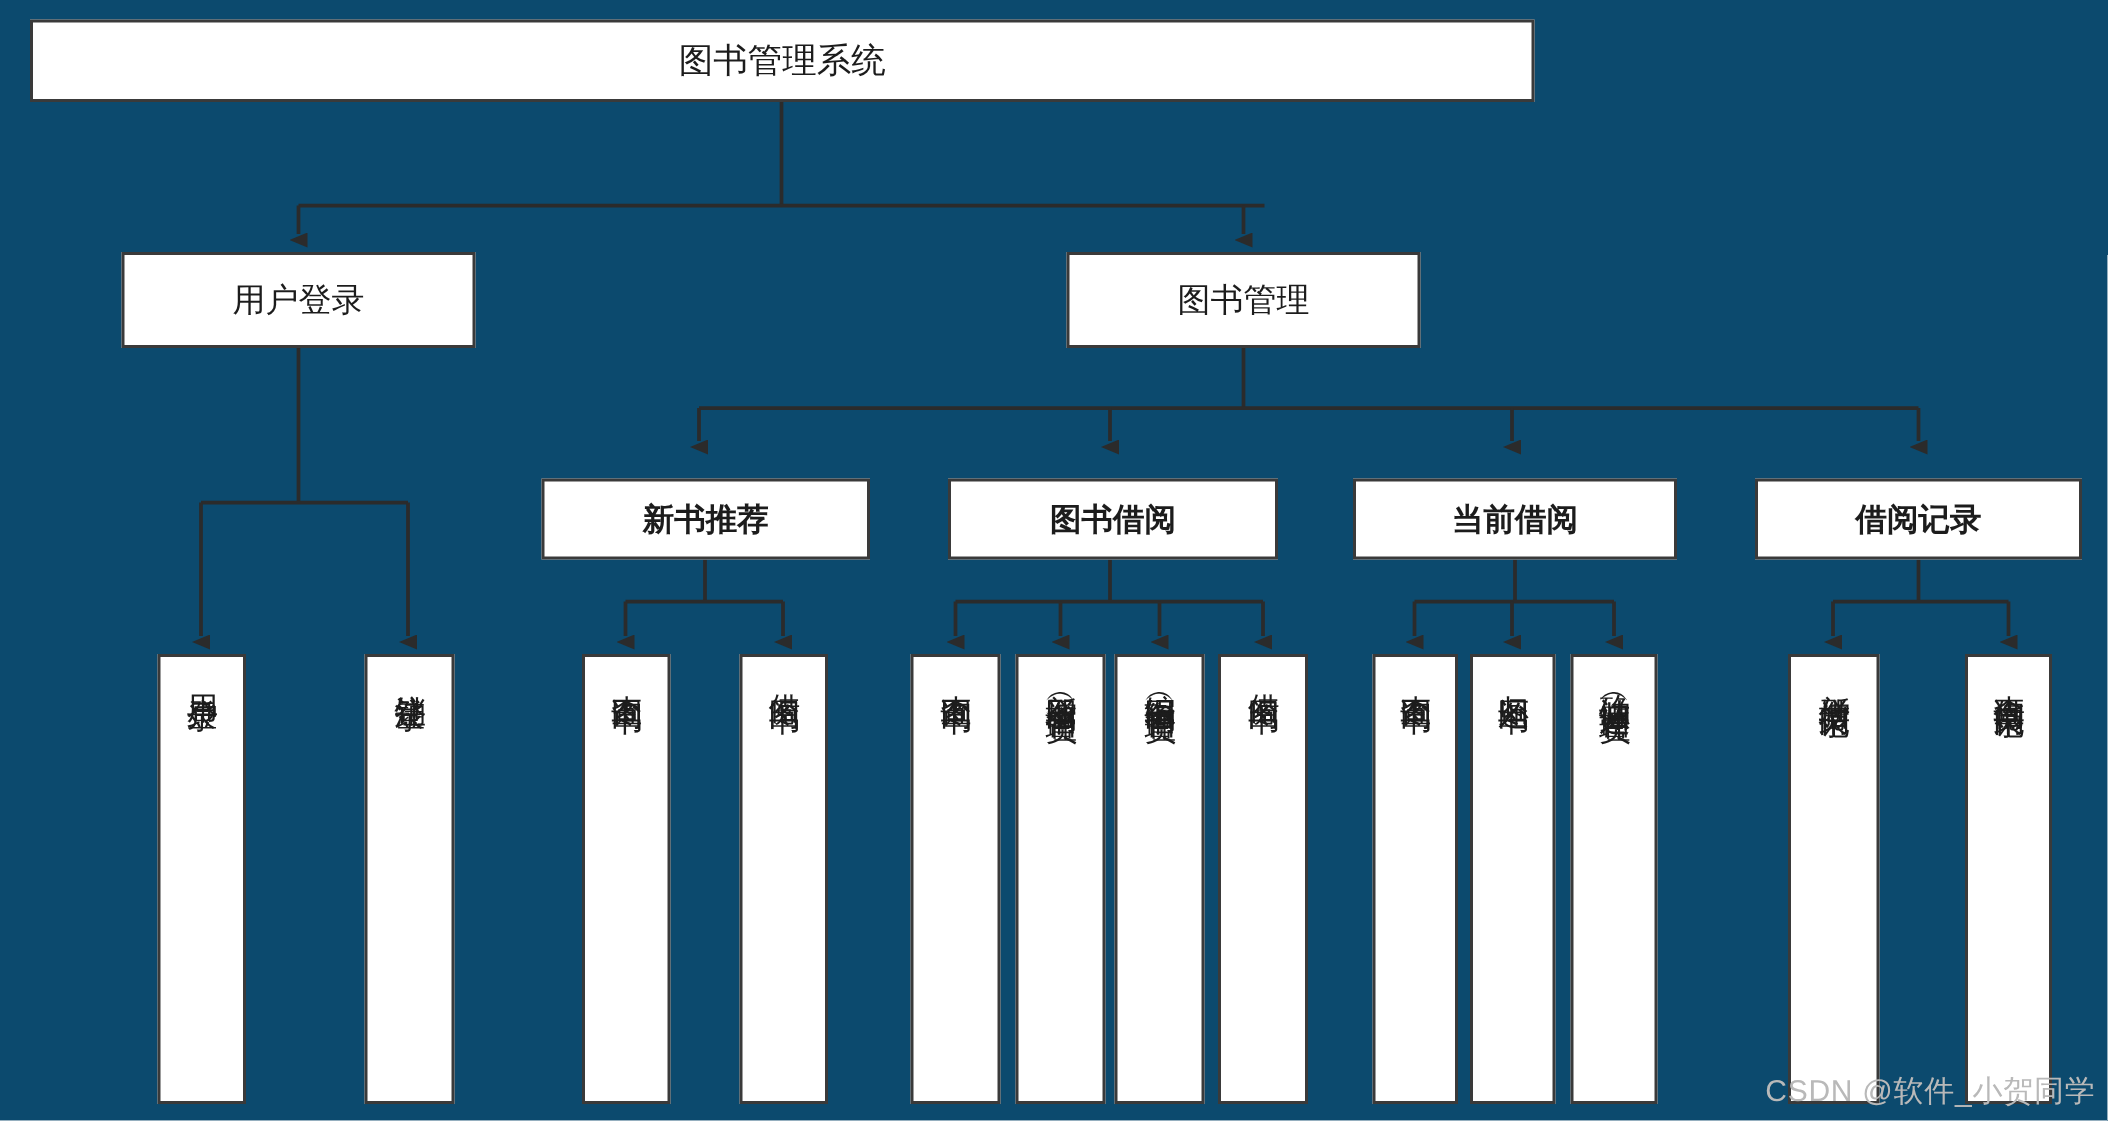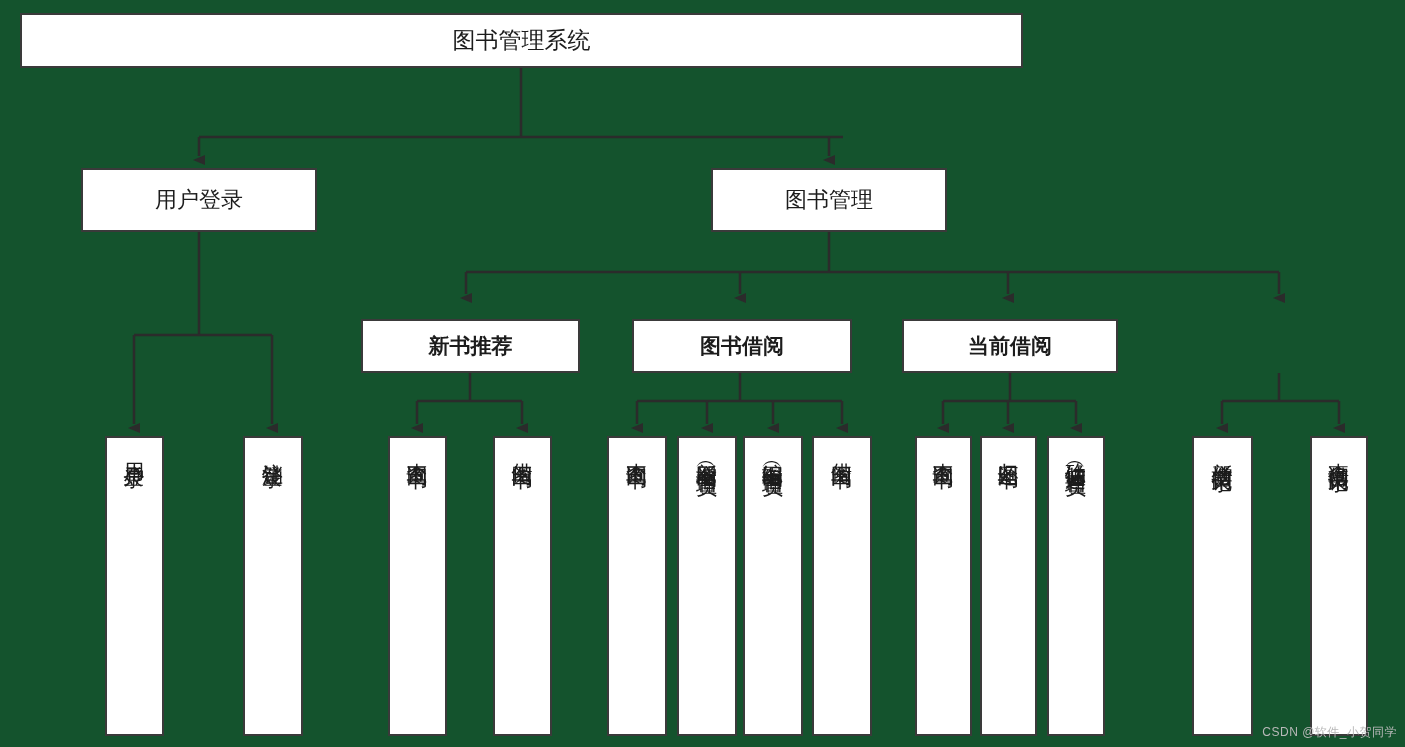--- a/index.html
+++ b/index.html
@@ -7,21 +7,21 @@
     padding: 0;
     background: #ffffff;
   }
   body {
     font-family: "Liberation Sans", "DejaVu Sans", sans-serif;
   }
   #canvas {
     position: relative;
     width: 1405px;
     height: 747px;
-    background: #14532d;
+    background: #0c4a6e;
     overflow: hidden;
   }
   svg#wires {
     position: absolute;
     left: 0;
     top: 0;
     width: 1405px;
     height: 747px;
     pointer-events: none;
   }
@@ -59,21 +59,21 @@
     display: block;
   }
   .leaf-center {
     align-items: center;
     padding-top: 0;
   }
   .watermark {
     position: absolute;
     right: 8px;
     bottom: 6px;
-    font-size: 12px;
+    font-size: 20px;
     color: #b9b9b9;
     letter-spacing: 0.5px;
     user-select: none;
     white-space: nowrap;
   }
 </style>
 </head>
 <body>
 
 <div id="canvas">
@@ -141,20 +141,23 @@
 
   <div class="node level2" style="left:361px; top:319px; width:219px; height:54px;">
     <span>新书推荐</span>
   </div>
   <div class="node level2" style="left:902px; top:319px; width:216px; height:54px;">
     <span>当前借阅</span>
   </div>
   <div class="node level2" style="left:632px; top:319px; width:220px; height:54px;">
     <span>图书借阅</span>
   </div>
+  <div class="node level2" style="left:1170px; top:319px; width:218px; height:54px;">
+    <span>借阅记录</span>
+  </div>
 
   <div class="node leaf leaf-center" style="left:105px; top:436px; width:59px; height:300px;">
     <span class="vtext">用户登录</span>
   </div>
   <div class="node leaf leaf-center" style="left:243px; top:436px; width:60px; height:300px;">
     <span class="vtext">注销登录</span>
   </div>
 
   <div class="node leaf leaf-center" style="left:388px; top:436px; width:59px; height:300px;">
     <span class="vtext">查询图书</span>

